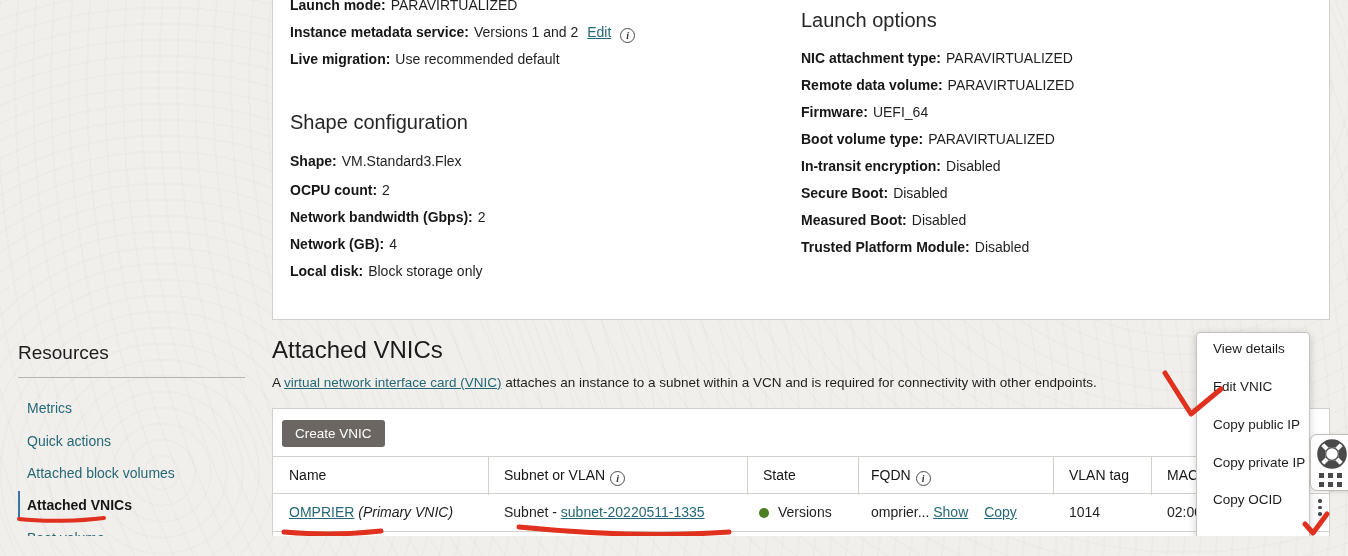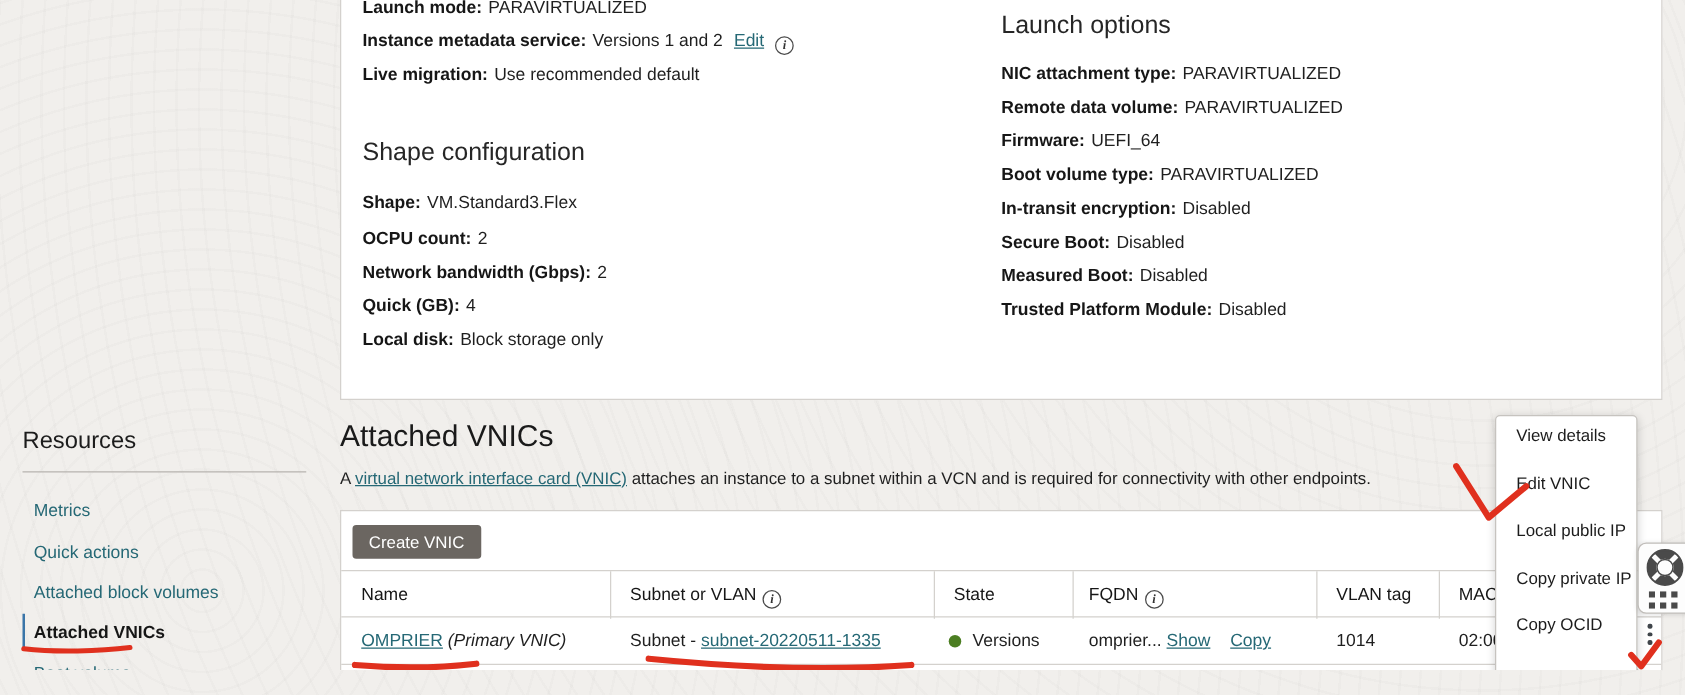--- a/index.html
+++ b/index.html
@@ -108,21 +108,21 @@
     <div class="line col-l" style="top:214px">
       <span class="lbl">Shape:</span><span class="val">VM.Standard3.Flex</span>
     </div>
     <div class="line col-l" style="top:243px">
       <span class="lbl">OCPU count:</span><span class="val">2</span>
     </div>
     <div class="line col-l" style="top:270px">
       <span class="lbl">Network bandwidth (Gbps):</span><span class="val">2</span>
     </div>
     <div class="line col-l" style="top:297px">
-      <span class="lbl">Quick (GB):</span><span class="val">4</span>
+      <span class="lbl">Network (GB):</span><span class="val">4</span>
     </div>
     <div class="line col-l" style="top:324px">
       <span class="lbl">Local disk:</span><span class="val">Block storage only</span>
     </div>
 
     <div class="sec-heading col-r" style="top:70px">Launch options</div>
     <div class="line col-r" style="top:111px">
       <span class="lbl">NIC attachment type:</span><span class="val">PARAVIRTUALIZED</span>
     </div>
     <div class="line col-r" style="top:138px">
@@ -197,21 +197,21 @@
       <div class="td" style="left:796px">1014</div>
       <div class="td" style="left:894px">02:00:</div>
     </div>
 
     <div class="tfoot-text">Showin</div>
   </div>
 
   <div class="ctx-menu">
     <div class="ctx-item" style="top:1px">View details</div>
     <div class="ctx-item" style="top:39px">Edit VNIC</div>
-    <div class="ctx-item" style="top:77px">Local public IP</div>
+    <div class="ctx-item" style="top:77px">Copy public IP</div>
     <div class="ctx-item" style="top:152px">Copy OCID</div>
     <div class="ctx-item" style="top:115px">Copy private IP</div>
     <div class="ctx-item" style="top:206px">Add tags</div>
   </div>
 
   <div class="float-widget">
     <svg width="30" height="30" viewBox="0 0 30 30" style="position:absolute;left:6px;top:4px">
       <circle cx="15" cy="15" r="10.5" fill="none" stroke="#4a4a4a" stroke-width="7"></circle>
       <line x1="15" y1="15" x2="27" y2="3" stroke="#fdfdfd" stroke-width="4"></line>
       <line x1="15" y1="15" x2="3" y2="3" stroke="#fdfdfd" stroke-width="4"></line>

